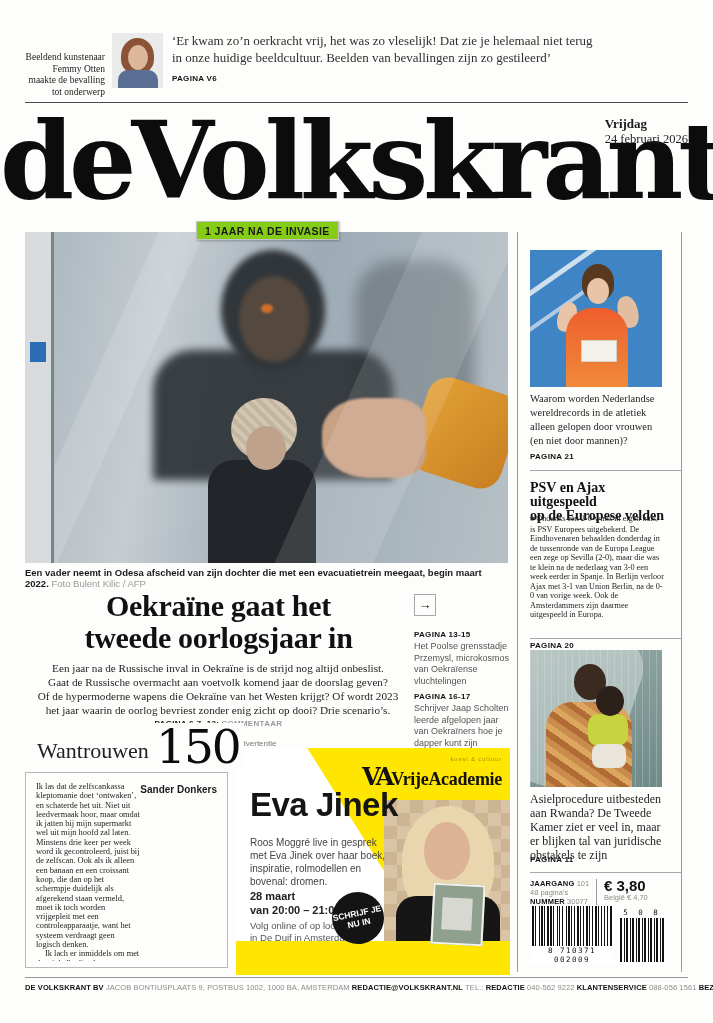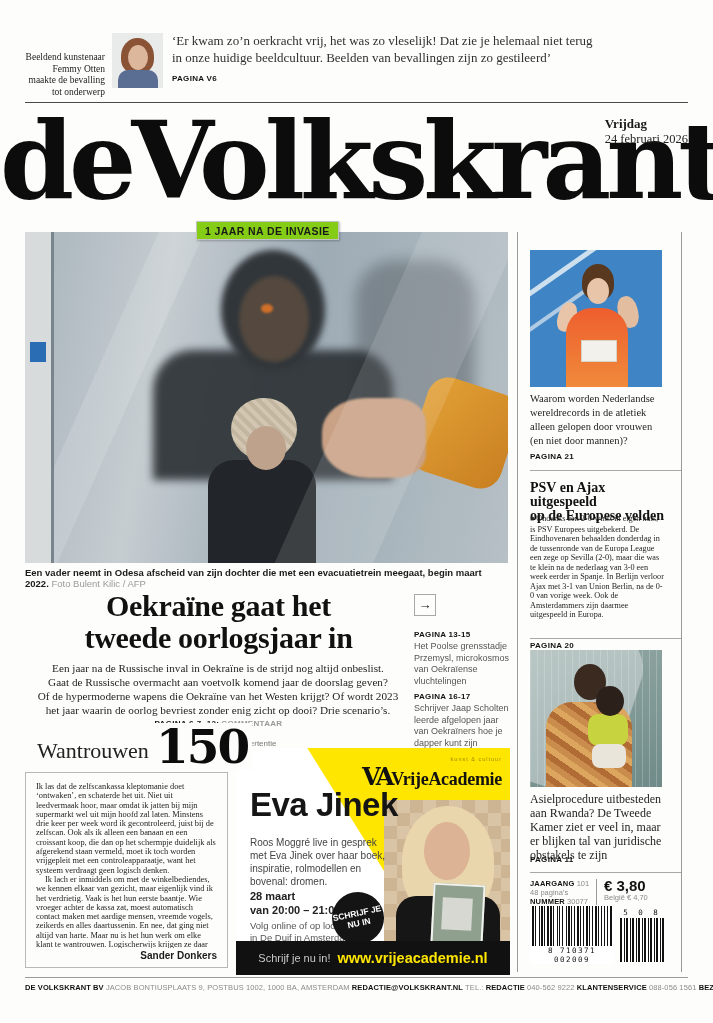--- a/index.html
+++ b/index.html
@@ -130,23 +130,23 @@
     background:repeating-linear-gradient(90deg,#111 0 1.5px,#fff 1.5px 3px,#111 3px 4px,#fff 4px 6.5px,#111 6.5px 7.5px,#fff 7.5px 9px); }
   .barcode1 .digits { position:absolute; left:0; right:0; bottom:0; background:#fff; text-align:center;
     font-size:7.5px; letter-spacing:1.5px; color:#111; }
   .barcode2 { left:620px; top:908px; width:44px; height:54px; }
   .barcode2 .digits { position:absolute; left:0; right:0; top:0; text-align:center; font-size:7.5px; letter-spacing:3px; color:#111; }
   .barcode2 .bars { position:absolute; left:0; right:0; top:10px; bottom:0;
     background:repeating-linear-gradient(90deg,#111 0 1.5px,#fff 1.5px 3.5px,#111 3.5px 4.5px,#fff 4.5px 6px); }
 
   
   .col-title { left:37px; top:738px; font-size:22px; color:#222; }
-  .col-number { left:152px; top:723px; font-family:"DejaVu Serif",serif; font-weight:bold; font-size:47px; line-height:47px; letter-spacing:-2px; color:#0c0c0c; background:#fdfdfb; padding:0 4px; z-index:3; }
+  .col-number { left:152px; top:723px; font-family:"DejaVu Serif",serif; font-weight:normal; font-size:47px; line-height:47px; letter-spacing:-2px; color:#0c0c0c; background:#fdfdfb; padding:0 4px; z-index:3; }
   .col-box { left:25px; top:772px; width:203px; height:196px; border:1px solid #b8b8b8; box-sizing:border-box;
-    padding:9px 10px 6px 10px; display:flex; flex-direction:column; }
+    padding:9px 10px 6px 10px; display:flex; flex-direction:row; }
   .col-text { flex:1; overflow:hidden; font-family:"Liberation Serif",serif; font-size:8.4px; line-height:9.3px; color:#222; }
   .col-text p { margin:0; }
   .col-text p + p { text-indent:9px; }
   .col-sig { text-align:right; font-weight:bold; font-size:10px; padding-top:2px; }
 
   
   .ad-label { left:236px; top:739px; font-size:8px; color:#777; }
   .ad { left:236px; top:748px; width:274px; height:227px; background:#ffe600; overflow:hidden; }
   .ad-white { position:absolute; left:0; top:0; width:100%; height:100%; background:#fff;
     clip-path:polygon(0 0, 26% 0, 70% 85%, 0 85%); }
@@ -330,24 +330,20 @@
 in De Duif in Amsterdam.</div>
     <div class="ad-photo">
       <div class="ev-hair"></div>
       <div class="ev-face"></div>
       <div class="ev-top"></div>
     </div>
     <div class="ad-badge">SCHRIJF JE NU IN</div>
     <div class="ad-book">
       <div class="inner"></div>
     </div>
-    <div class="ad-bar">
-      <span class="cta">Schrijf je nu in!</span>
-      <span class="url">www.vrijeacademie.nl</span>
-    </div>
   </div>
 
   <div class="hr foot-rule"></div>
   <div class="abs footer">
     <b>DE VOLKSKRANT BV</b>
     <span>JACOB BONTIUSPLAATS 9, POSTBUS 1002, 1000 BA, AMSTERDAM</span>
     <b>REDACTIE@VOLKSKRANT.NL</b>
     <span>TEL.:</span>
     <b>REDACTIE</b>
     <span>040-562 9222</span>

